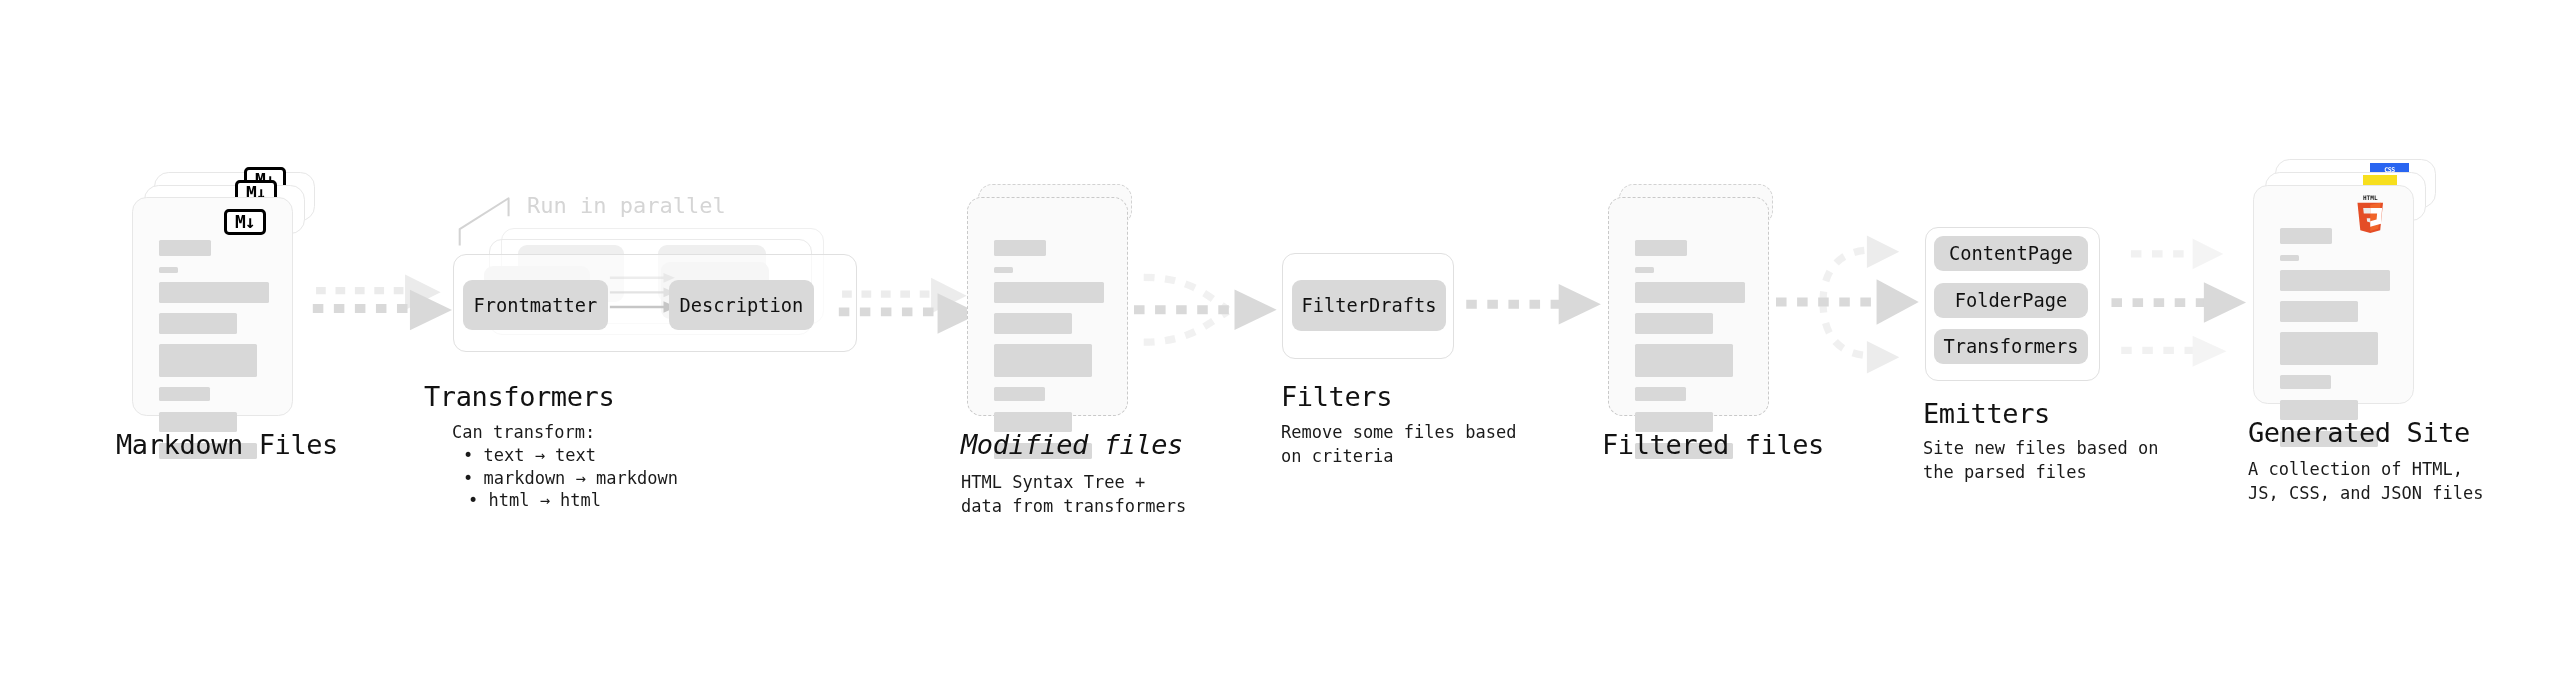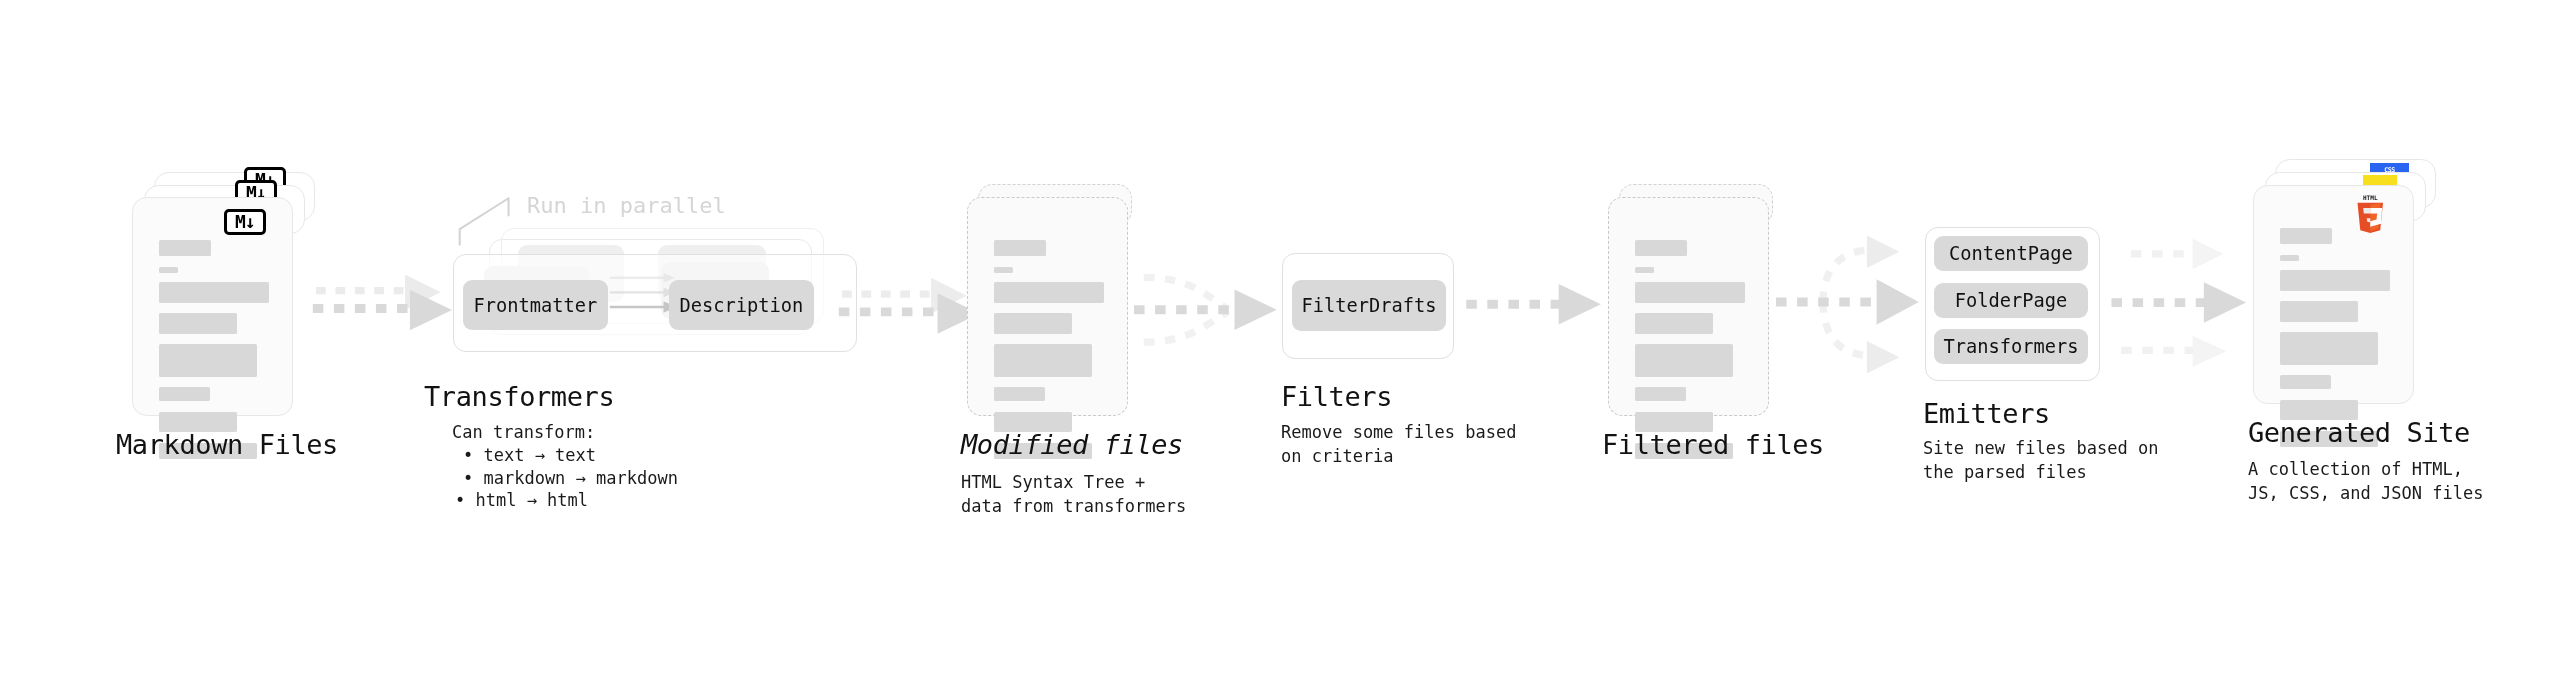--- a/index.html
+++ b/index.html
@@ -152,21 +152,21 @@
       <span>Frontmatter</span>
     </div>
     <div class="chip" style="left:669px; top:280px; width:145px; height:50px;">
       <span>Description</span>
     </div>
 
     <div class="title" style="left:424px; top:381px;">Transformers</div>
     <div class="subtitle" style="left:452px; top:420px;">Can transform:</div>
     <div class="subtitle" style="left:463px; top:443px;">• text → text</div>
     <div class="subtitle" style="left:463px; top:466px;">• markdown → markdown</div>
-    <div class="subtitle" style="left:455px; top:488px;">• html → html</div>
+    <div class="subtitle" style="left:468px; top:488px;">• html → html</div>
   </div>
 
   <svg class="arrowsvg" style="left:835px; top:273px;" width="163" height="89" viewBox="0 0 200 110">
     <g stroke="#e4e4e4" stroke-width="9" stroke-dasharray="12 12" fill="none" opacity="0.7">
       <path d="M8 26 H122"></path>
       </g>
     <polygon points="118,6 162,28 118,50" fill="#e4e4e4" opacity="0.7"></polygon>
     <g stroke="#d9d9d9" stroke-width="11" stroke-dasharray="13 13" fill="none">
       <path d="M4 48 H130"></path>
       </g>

